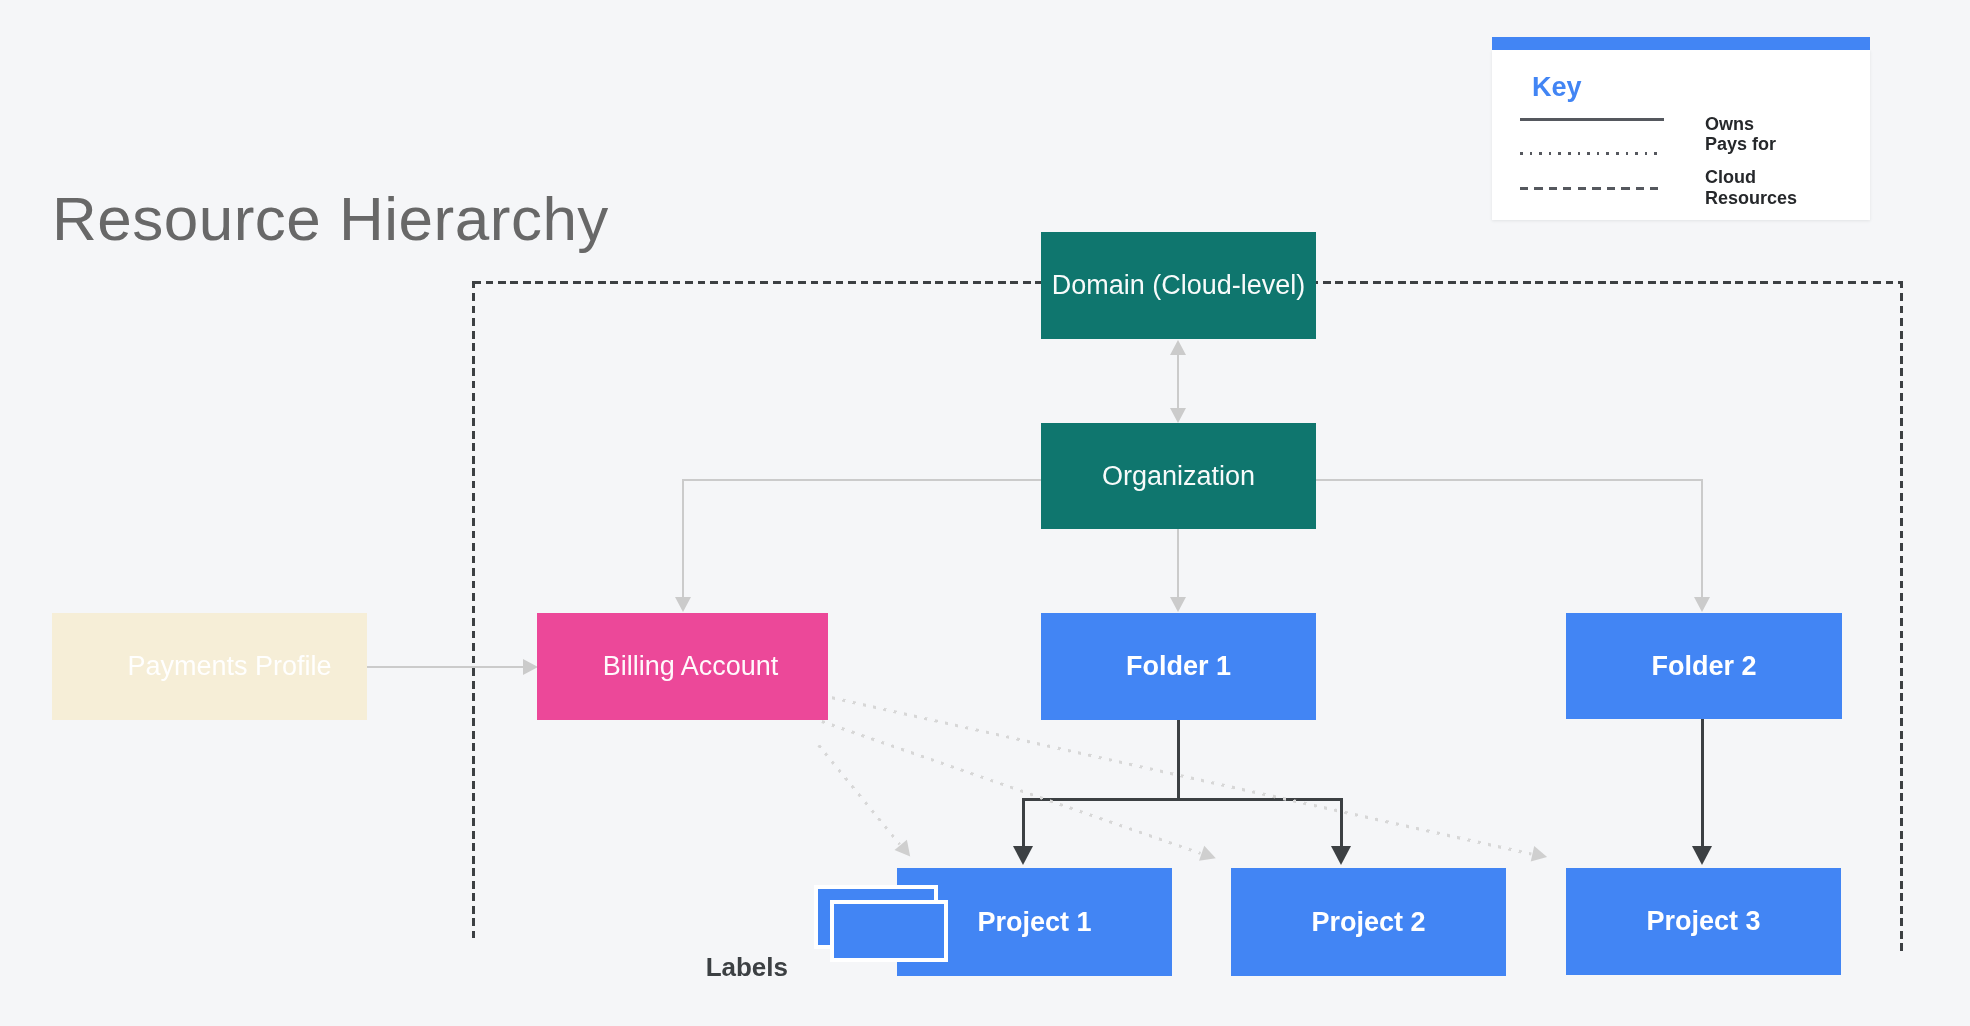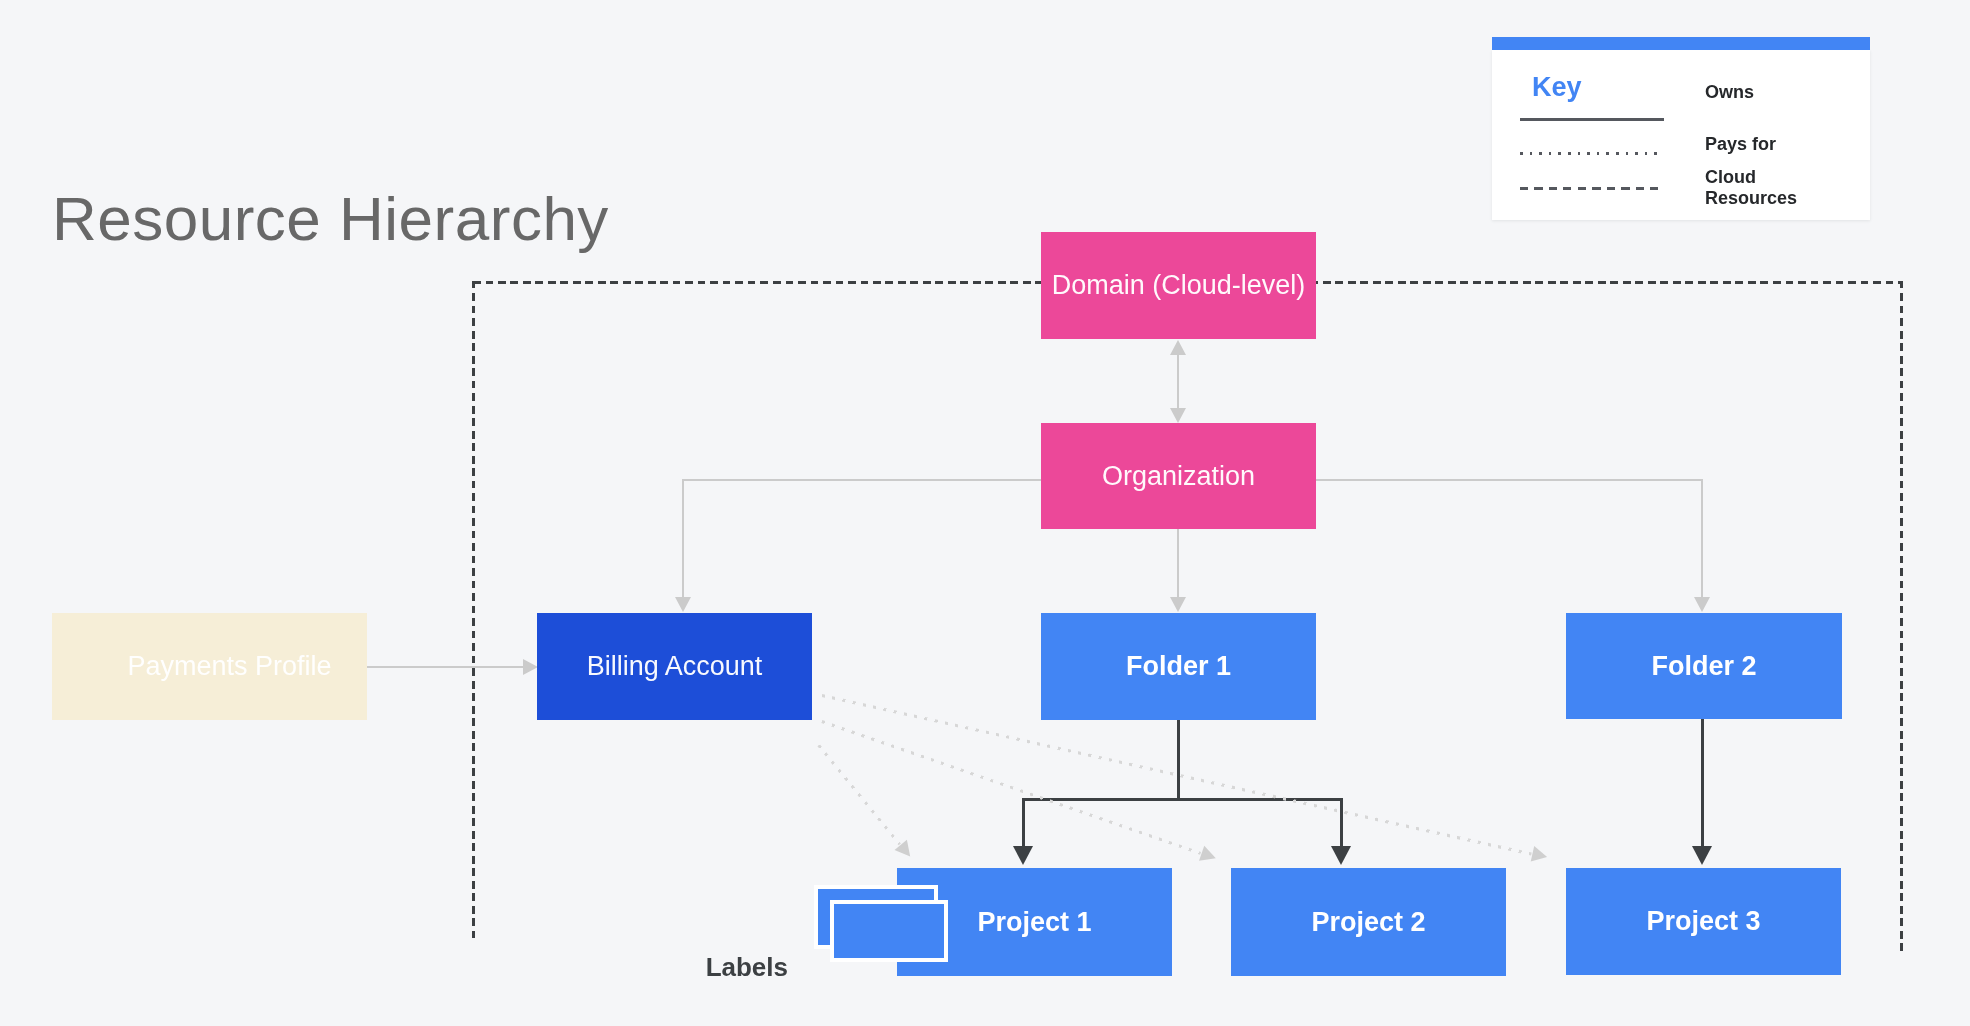--- a/index.html
+++ b/index.html
@@ -11,36 +11,36 @@
 
   
   .key-bar{position:absolute;left:1492px;top:37px;width:378px;height:13px;background:#4285f4;z-index:6;}
   .key-panel{position:absolute;left:1492px;top:50px;width:378px;height:170px;background:#ffffff;z-index:5;box-shadow:0 1px 3px rgba(60,64,67,.10);}
   .key-title{position:absolute;left:40px;top:22px;font-size:27px;font-weight:700;color:#4285f4;}
   .key-sample{position:absolute;left:28px;width:144px;}
   .ks-solid{top:68px;height:2.5px;background:#55585e;}
   .ks-dotted{top:102px;height:3px;background:repeating-linear-gradient(90deg,#55585e 0 2.6px,transparent 2.6px 9.6px);}
   .ks-dashed{top:137px;height:3px;width:138px;background:repeating-linear-gradient(90deg,#55585e 0 8px,transparent 8px 14.5px);}
   .key-label{position:absolute;left:213px;font-size:18px;font-weight:700;color:#26282b;line-height:21px;}
-  .kl-owns{top:32px;}
+  .kl-owns{top:64px;}
   .kl-pays{top:84px;}
   .kl-cloud{top:117px;width:110px;}
 
   
   .dash-h{position:absolute;height:2.5px;background:repeating-linear-gradient(90deg,#3c4043 0 7.5px,transparent 7.5px 12.5px);z-index:1;}
   .dash-v{position:absolute;width:2.5px;background:repeating-linear-gradient(180deg,#3c4043 0 7.5px,transparent 7.5px 12.5px);z-index:1;}
   .b-top{left:473px;top:281px;width:1429px;}
   .b-left{left:472px;top:281px;height:657px;}
   .b-right{left:1900px;top:281px;height:670px;}
 
   
   .node{position:absolute;display:flex;align-items:center;justify-content:center;z-index:2;font-size:27px;}
-  .n-pink{background:#ec4899;color:rgba(255,255,255,.97);font-weight:400;}
+  .n-pink{background:#0f766e;color:rgba(255,255,255,.97);font-weight:400;}
   .n-cream{background:#f6eed7;color:rgba(255,255,255,.97);font-weight:400;padding-left:40px;}
-  .n-green{background:#1d4ed8;color:rgba(255,255,255,.97);font-weight:400;}
+  .n-green{background:#ec4899;color:rgba(255,255,255,.97);font-weight:400;padding-left:16px;}
   .n-blue{background:#4285f4;color:#ffffff;font-weight:700;}
   .n-domain{left:1041px;top:232px;width:275px;height:107px;}
   .n-org{left:1041px;top:423px;width:275px;height:106px;}
   .n-pay{left:52px;top:613px;width:275px;height:107px;}
   .n-bill{left:537px;top:613px;width:275px;height:107px;}
   .n-f1{left:1041px;top:613px;width:275px;height:107px;}
   .n-f2{left:1566px;top:613px;width:276px;height:106px;}
   .n-p1{left:897px;top:868px;width:275px;height:108px;}
   .n-p2{left:1231px;top:868px;width:275px;height:108px;}
   .n-p3{left:1566px;top:868px;width:275px;height:107px;}

